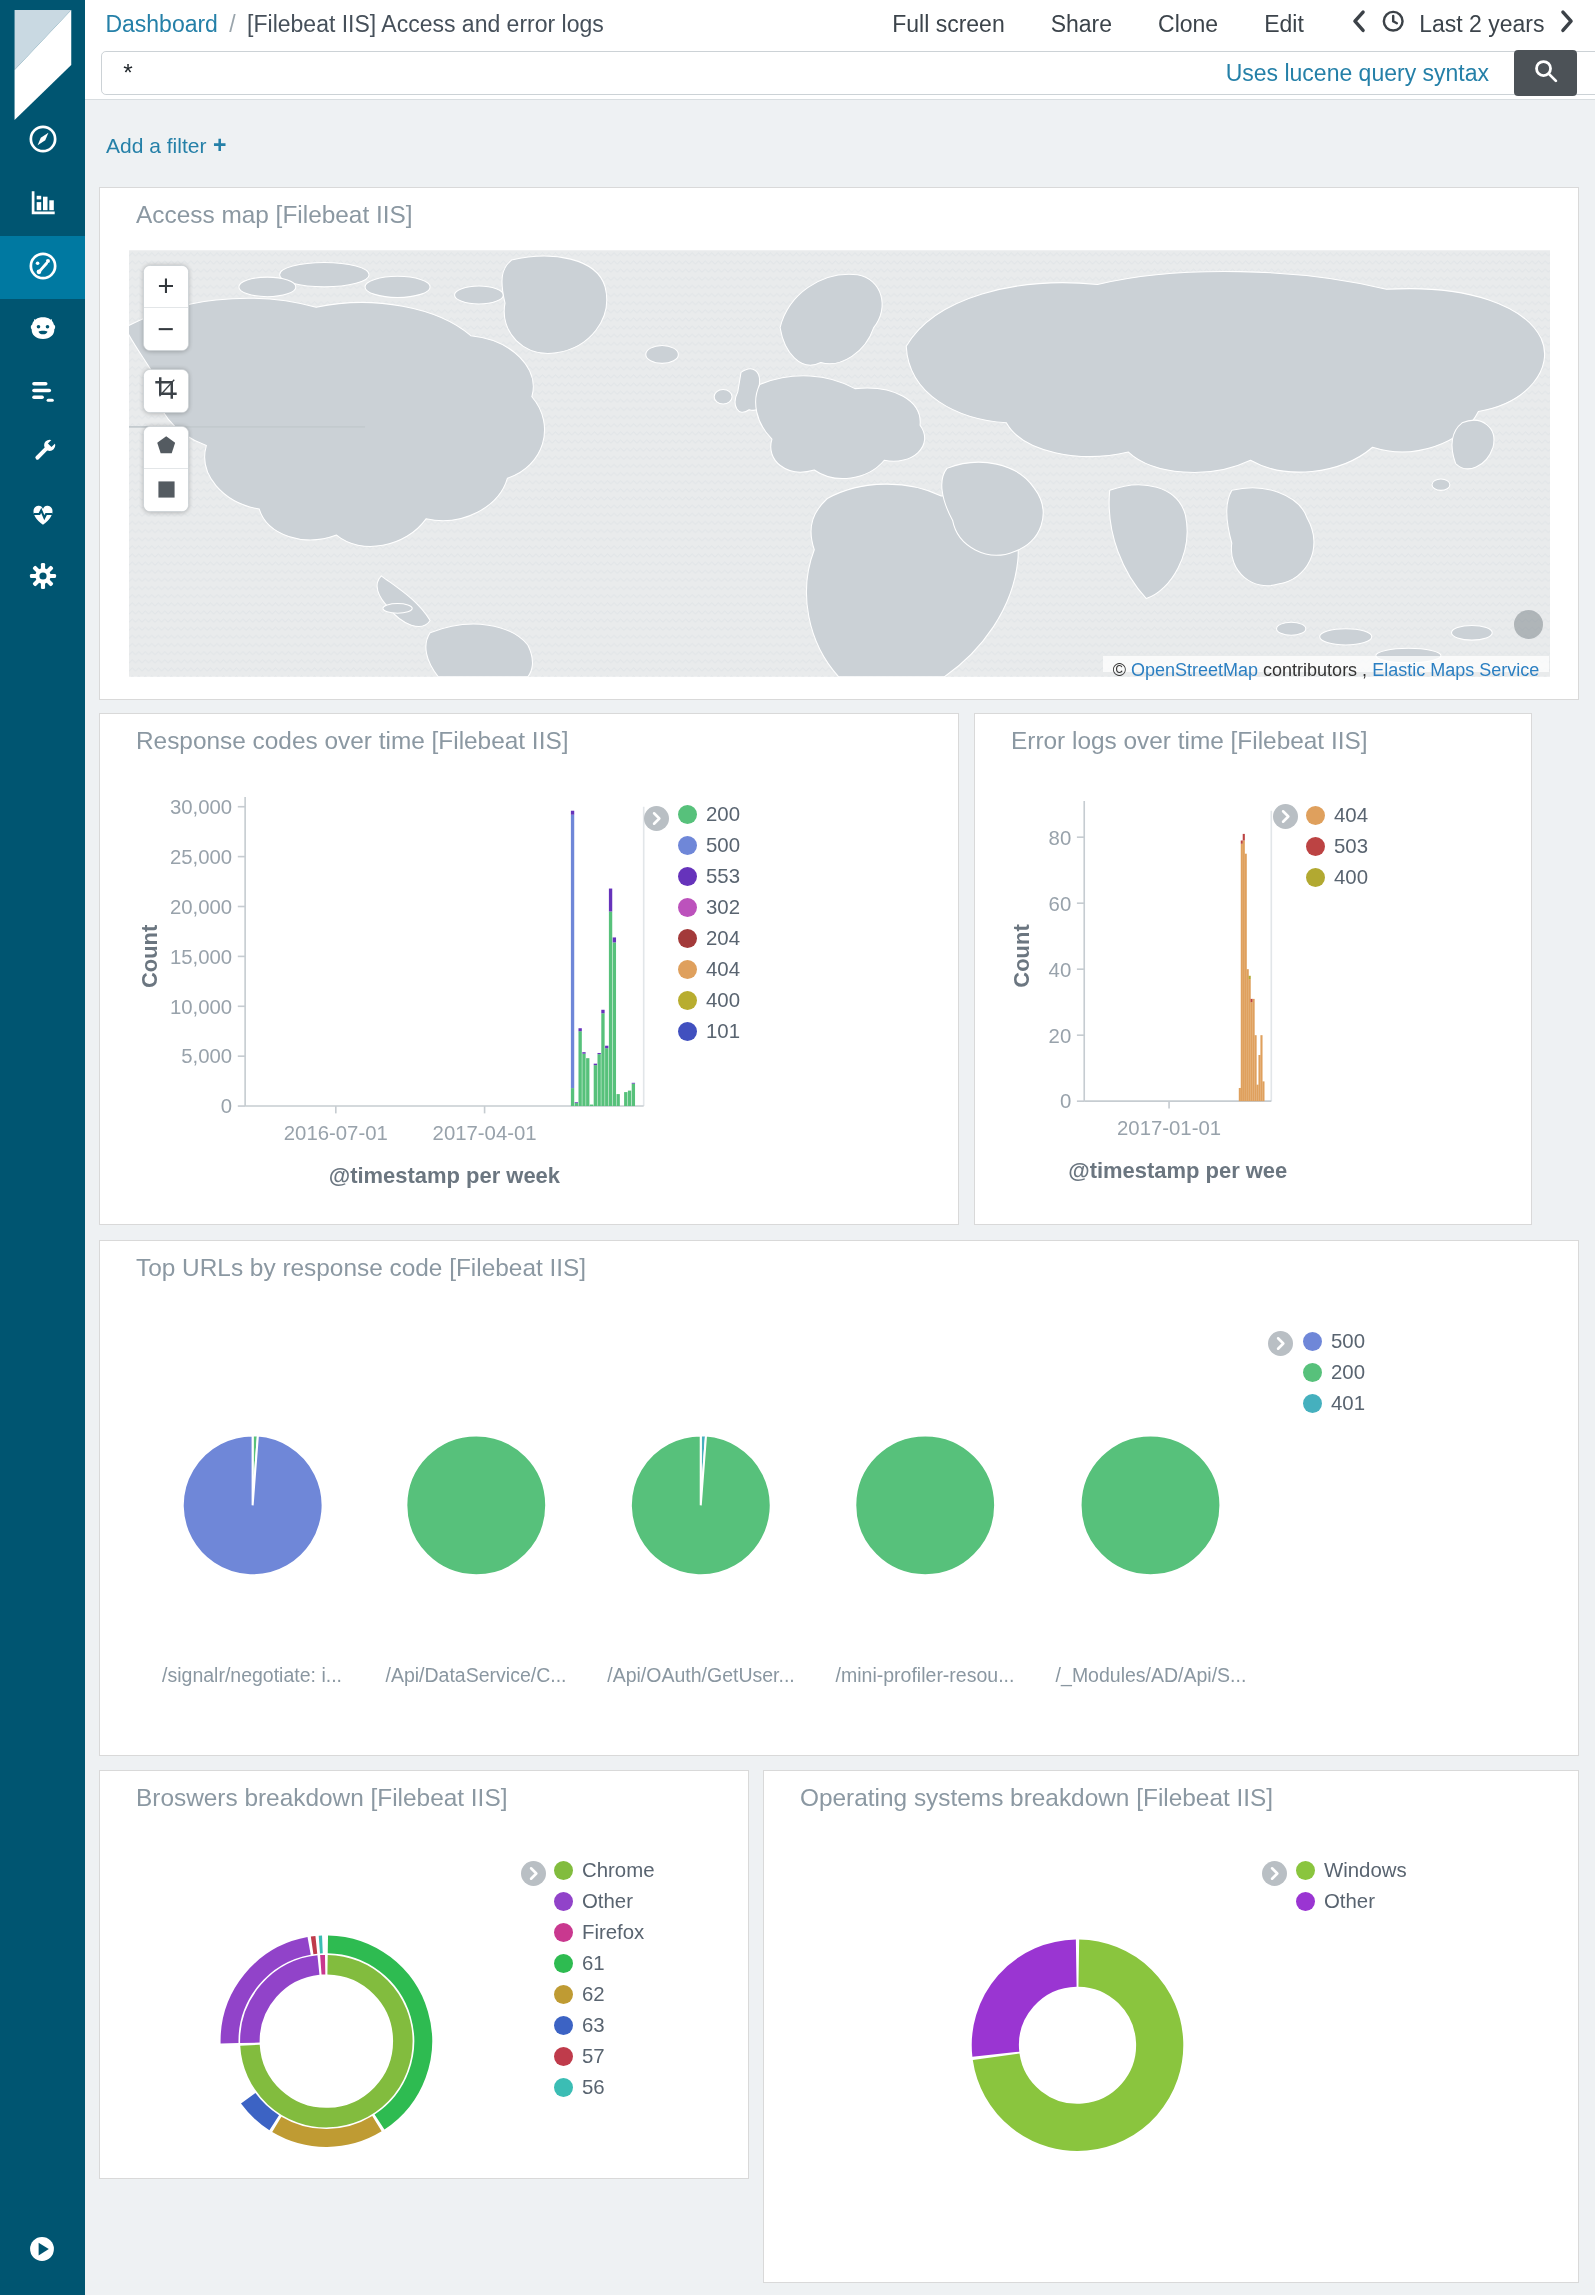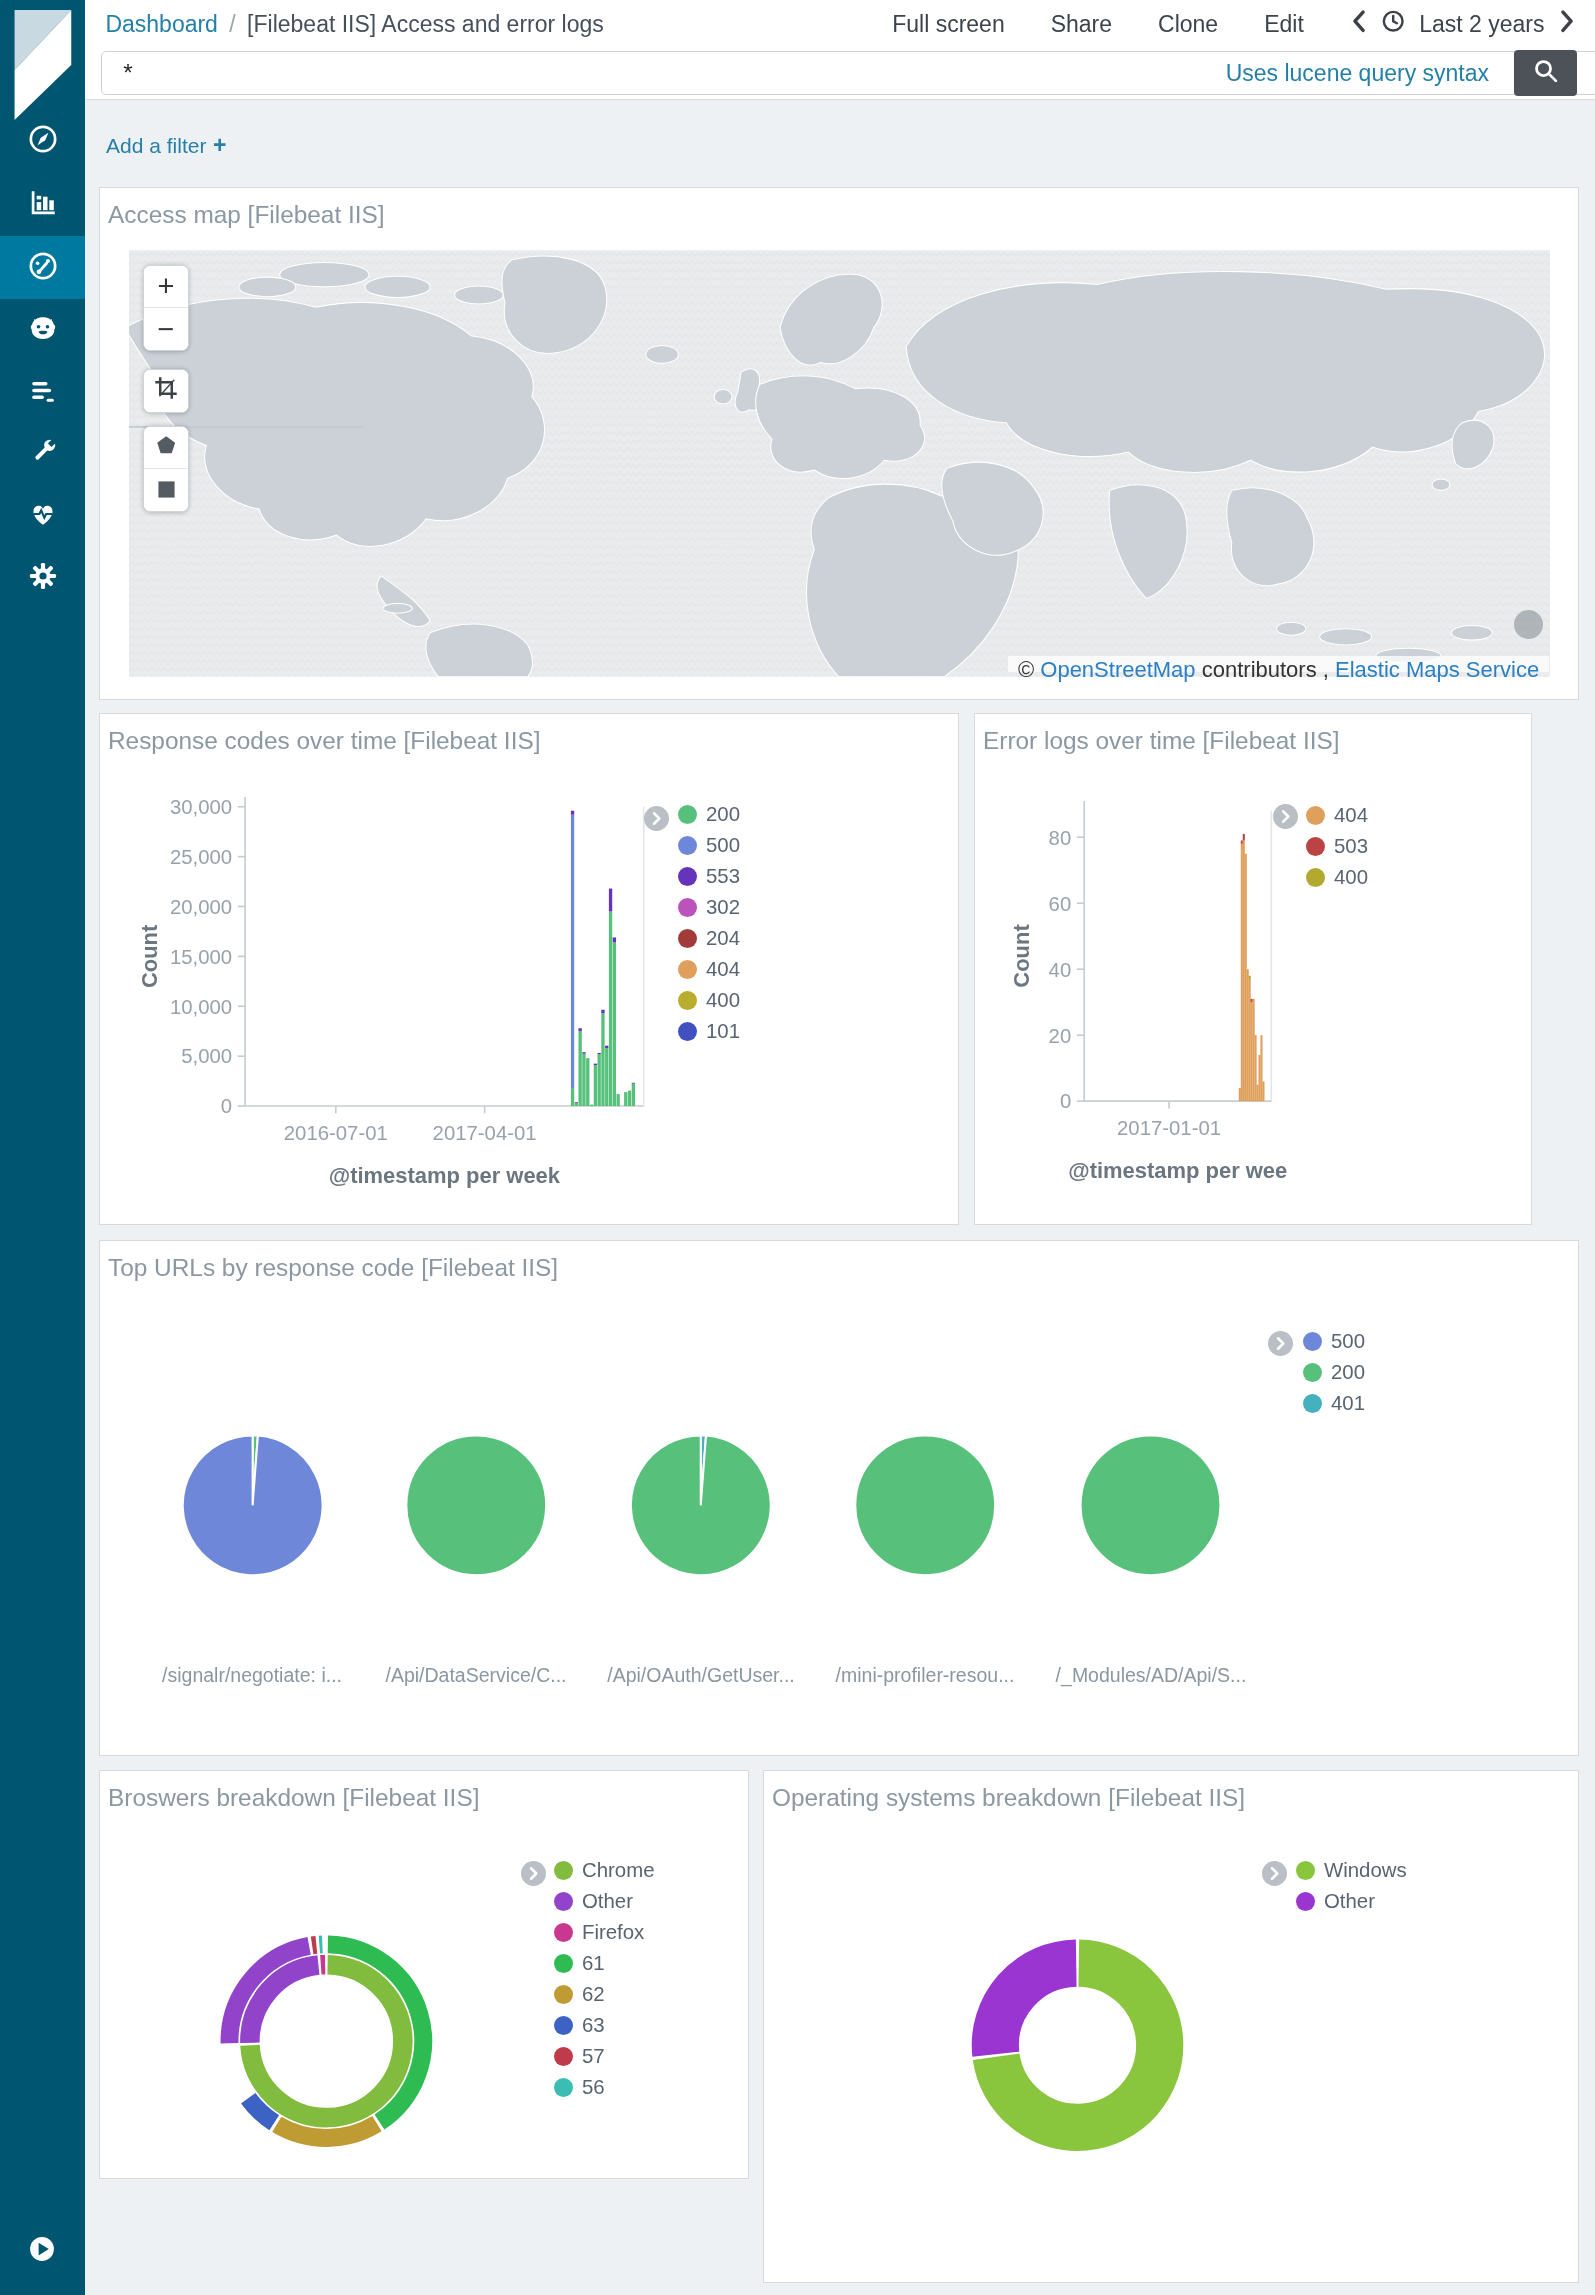--- a/index.html
+++ b/index.html
@@ -28,31 +28,31 @@
          font-size:24.4px;color:#1d2328;padding:0 277px 0 21px;outline:none;font-family:inherit}
   #lucene{position:absolute;right:106px;top:11.4px;font-size:23px;color:#2580a8;cursor:pointer}
   #searchbtn{position:absolute;right:18px;top:0.8px;width:63px;height:46px;background:#4c5257;border:none;border-radius:4.1px;
              display:flex;align-items:center;justify-content:center;cursor:pointer}
   #filterrow{position:absolute;left:106px;top:132px;font-size:21px}
   #filterrow a{color:#2580a8}
   #filterrow .plus{color:#2580a8;font-weight:bold;margin-left:6.5px;font-size:23px}
 
   
   .panel{position:absolute;background:#fff;border:0.8px solid #d9d9d9;box-sizing:border-box}
-  .panel-title{position:absolute;left:8px;top:13px;margin:0;font-size:24.4px;font-weight:400;color:#8b98a2;white-space:nowrap}
+  .panel-title{position:absolute;left:36px;top:13px;margin:0;font-size:24.4px;font-weight:400;color:#8b98a2;white-space:nowrap}
 
   
   #mapwrap{position:absolute;left:29px;top:62px;width:1421px;height:427px;overflow:hidden;cursor:grab}
   .map-grp{position:absolute;left:43px;width:44px;background:#fff;border:0.8px solid #cfd4d7;border-radius:7.3px;
            box-shadow:0 0.8px 4.1px rgba(0,0,0,.22);overflow:hidden;z-index:3}
   .map-btn{width:44px;height:42px;display:flex;align-items:center;justify-content:center;font-size:29px;color:#33383d;
            cursor:pointer;border-bottom:0.8px solid #e3e6e8;box-sizing:border-box;background:#fff}
   .map-btn:last-child{border-bottom:none}
   #attrib{position:absolute;right:29px;bottom:27px;height:16px;line-height:28px;background:rgba(255,255,255,.75);
-          padding:0 9.8px;font-size:22px;color:#333;white-space:nowrap;z-index:3}
+          padding:0 9.8px;font-size:18px;color:#333;white-space:nowrap;z-index:3}
   #attrib a{color:#2b7fc2}
   #map-extra-btn{position:absolute;left:1414px;top:422px;width:29px;height:29px;border-radius:50%;
                  background:rgba(128,136,142,.55);z-index:3;cursor:pointer}
 
   
   .legend{position:absolute}
   .legend-row{height:31px;display:flex;align-items:center;cursor:pointer}
   .legend-dot{width:19px;height:19px;border-radius:50%;margin-right:9px;flex:0 0 auto}
   .legend-label{font-size:20.4px;color:#596470;white-space:nowrap}
   .legend-toggle{position:absolute;width:25px;height:25px;border:none;background:transparent;padding:0;cursor:pointer}

